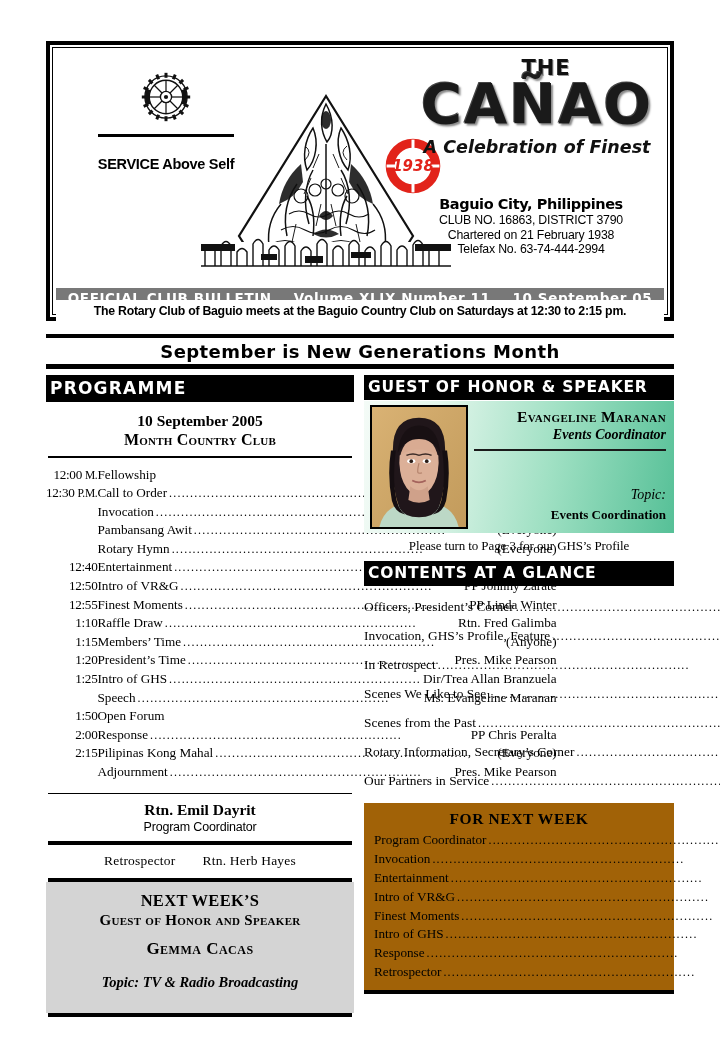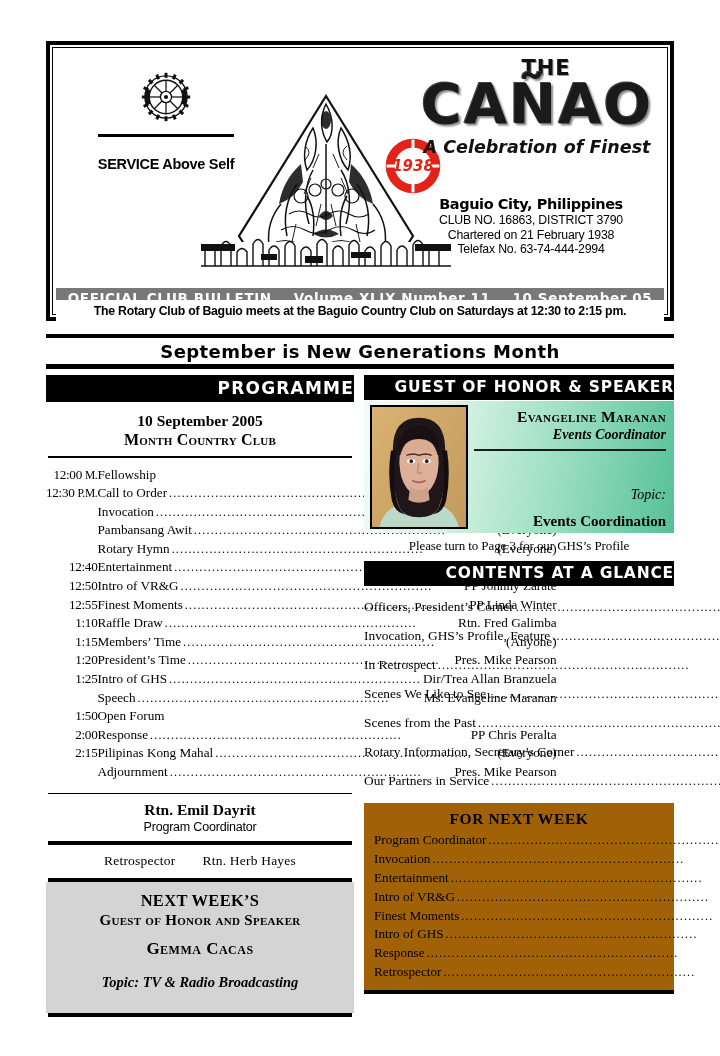--- a/index.html
+++ b/index.html
@@ -226,26 +226,26 @@
   .col-right {
     position: absolute;
     left: 364px;
     top: 375px;
     width: 310px;
   }
 
   .black-head {
     background: #000;
     color: #fff;
-    text-align: right;
+    text-align: left;
     font-family: "DejaVu Sans", sans-serif;
     font-weight: bold;
     font-size: 17px;
     letter-spacing: 1.2px;
-    padding: 3px 0 4px 15px;
+    padding: 3px 0 4px 4px;
   }
   .black-head.small {
     font-size: 15.5px;
     letter-spacing: 0.8px;
   }
 
   
   .prog-date {
     text-align: center;
     margin-top: 10px;
@@ -415,22 +415,22 @@
   }
   .ghs-topic-lab {
     text-align: right;
     font-style: italic;
     font-size: 14px;
     margin-top: 36px;
   }
   .ghs-topic-val {
     text-align: right;
     font-weight: bold;
-    font-size: 15px;
-    margin-top: 10px;
+    font-size: 13px;
+    margin-top: 4px;
   }
   .ghs-note {
     text-align: center;
     font-size: 13px;
     padding: 5px 0 7px 0;
     letter-spacing: -0.1px;
   }
 
   
   table.contents {

